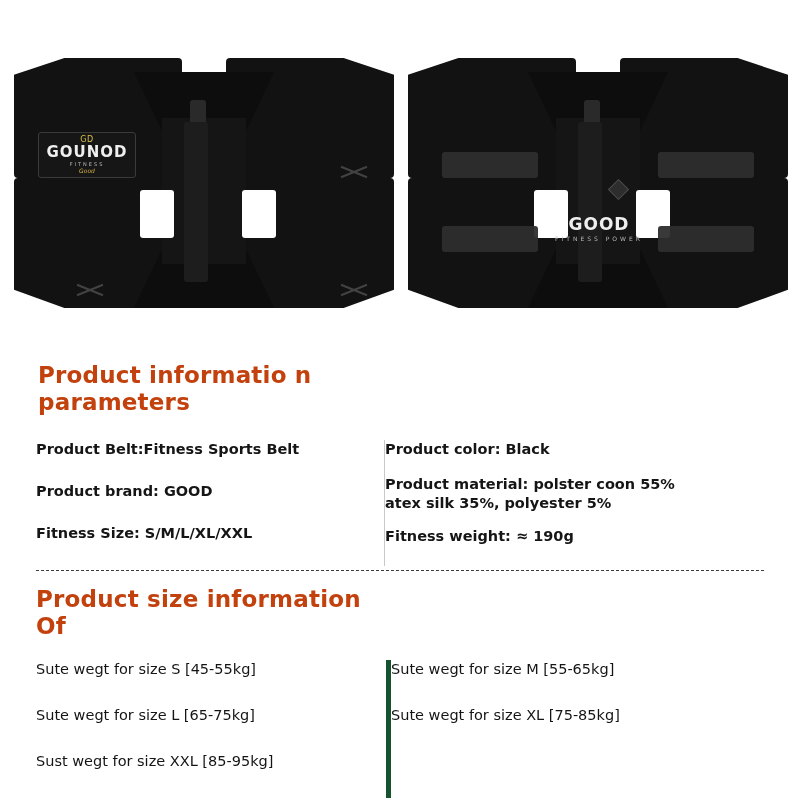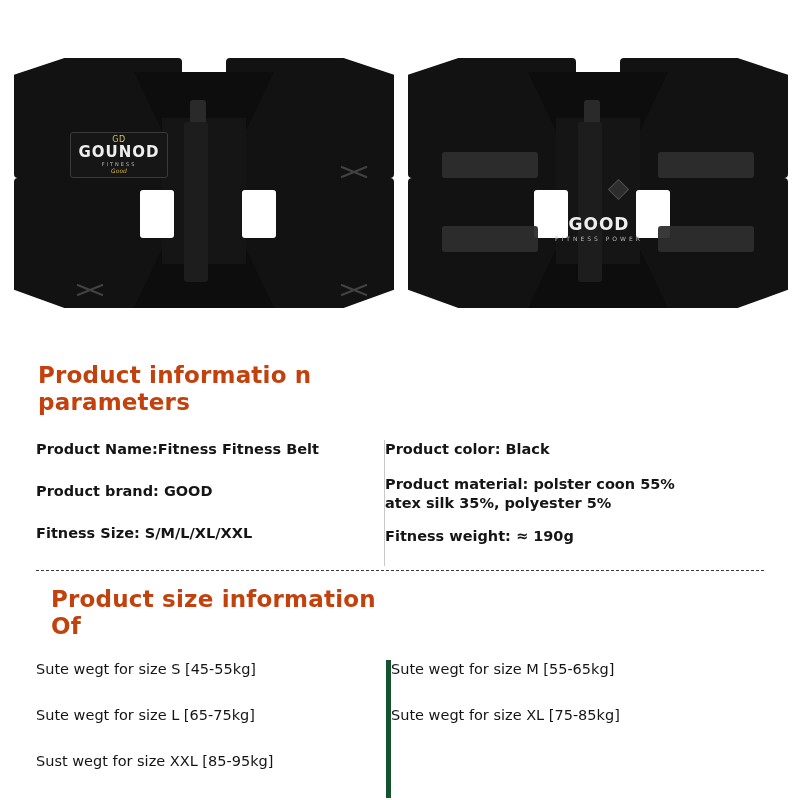--- a/index.html
+++ b/index.html
@@ -128,21 +128,20 @@
     left: 24px; top: 92px;
     width: 96px; height: 44px;
     background: #161616;
     border: 1px solid #3a3a3a;
     border-radius: 3px;
     display: flex;
     flex-direction: column;
     align-items: center;
     justify-content: center;
     line-height: 1;
-    margin-left: 32px;
   }
   .logo-mark {
     font-size: 8px;
     color: #d9c24a;
     letter-spacing: .5px;
     margin-bottom: 1px;
   }
   .logo-word {
     font-size: 15px;
     font-weight: bold;
@@ -219,21 +218,21 @@
 
   .divider {
     position: absolute;
     left: 36px; top: 570px;
     width: 728px;
     border-top: 1px dashed #3c3c3c;
   }
 
   #size-heading {
     position: absolute;
-    left: 51px; top: 586px;
+    left: 36px; top: 586px;
     width: 330px;
   }
   .size-grid {
     position: absolute;
     left: 36px; top: 660px;
     width: 728px;
     display: flex;
   }
   .size-col-left {
     width: 340px;
@@ -303,21 +302,21 @@
       <div class="logo-word">GOOD</div>
       <div class="logo-sub">FITNESS POWER</div>
     </div>
   </div>
 </div>
 
 <div class="heading" id="product-info-heading">Product informatio n parameters</div>
 
 <div class="info-grid">
   <div class="info-col-left">
-    <div class="info-line">Product Name:Fitness Fitness Belt</div>
+    <div class="info-line">Product Belt:Fitness Sports Belt</div>
     <div class="info-line">Product brand: GOOD</div>
     <div class="info-line">Fitness Size: S/M/L/XL/XXL</div>
   </div>
   <div class="info-col-right">
     <div class="info-line">Product color: Black</div>
     <div class="info-line multi">
       <span>Product material: polster coon 55%</span>
       <span>atex silk 35%, polyester 5%</span>
     </div>
     <div class="info-line">Fitness weight: ≈ 190g</div>

